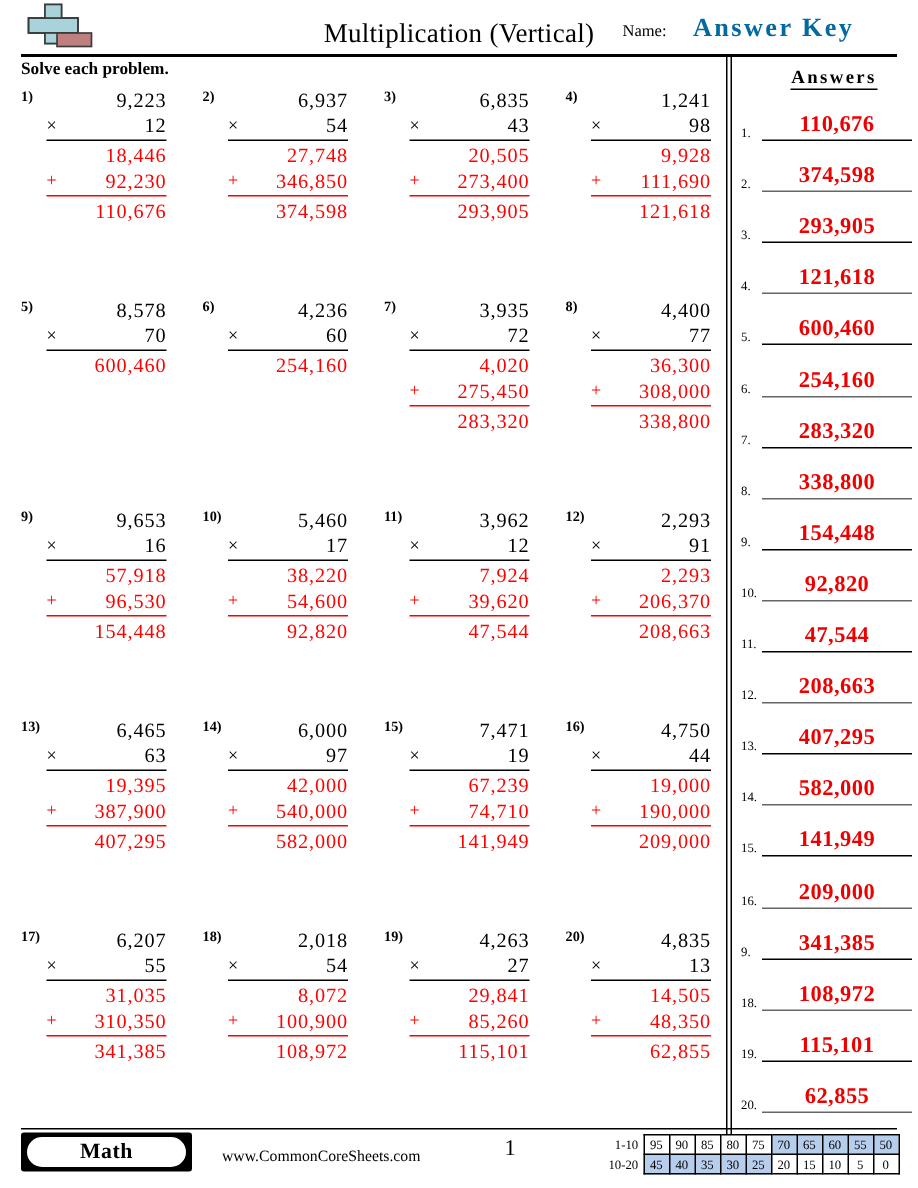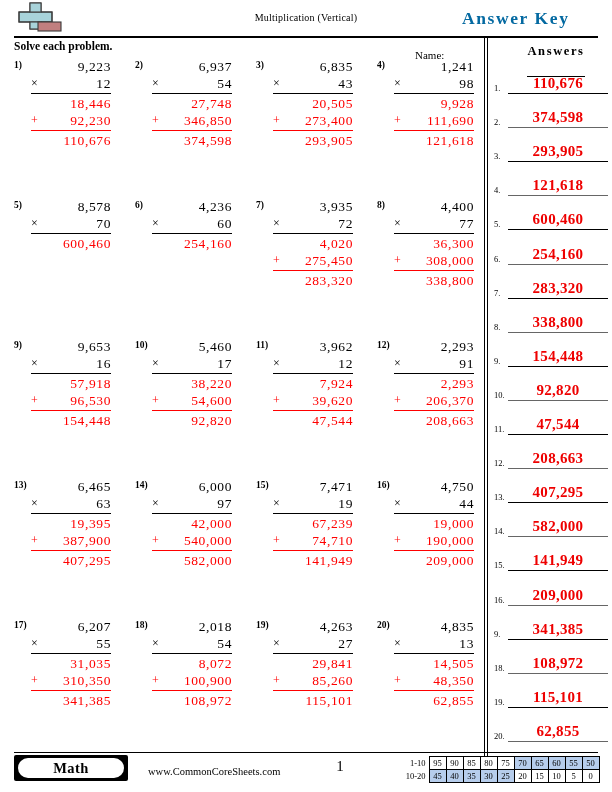--- a/index.html
+++ b/index.html
@@ -23,28 +23,27 @@
   }
   #logo {
     position: absolute;
     left: 14px; top: 2px;
     width: 62px; height: 34px;
   }
   #header-title {
     position: absolute;
     left: 0; right: 0; top: 12px;
     text-align: center;
-    font-size: 10px;
+    font-size: 18px;
     letter-spacing: 0.2px;
   }
   #name-label {
     position: absolute;
     left: 415px; top: 15px;
     font-size: 11px;
-    margin-top: 34px;
   }
   #answer-key {
     position: absolute;
     left: 462px; top: 8px;
     font-size: 17.5px;
     font-weight: bold;
     color: #0369a1;
     letter-spacing: 1.6px;
   }
   #header-rule {
@@ -137,21 +136,21 @@
     text-align: center;
     font-size: 12.5px;
     font-weight: bold;
     letter-spacing: 1.6px;
     padding-top: 6px;
     padding-bottom: 2px;
     margin-left: 8px;
   }
   #answers-title span {
     border-bottom: 1.6px solid #000;
-    padding-bottom: 18px;
+    padding-bottom: 1px;
   }
   .arow {
     position: relative;
     height: 34.1px;
   }
   .anum {
     position: absolute;
     left: 2px; bottom: 2px;
     font-size: 8.5px;
   }

